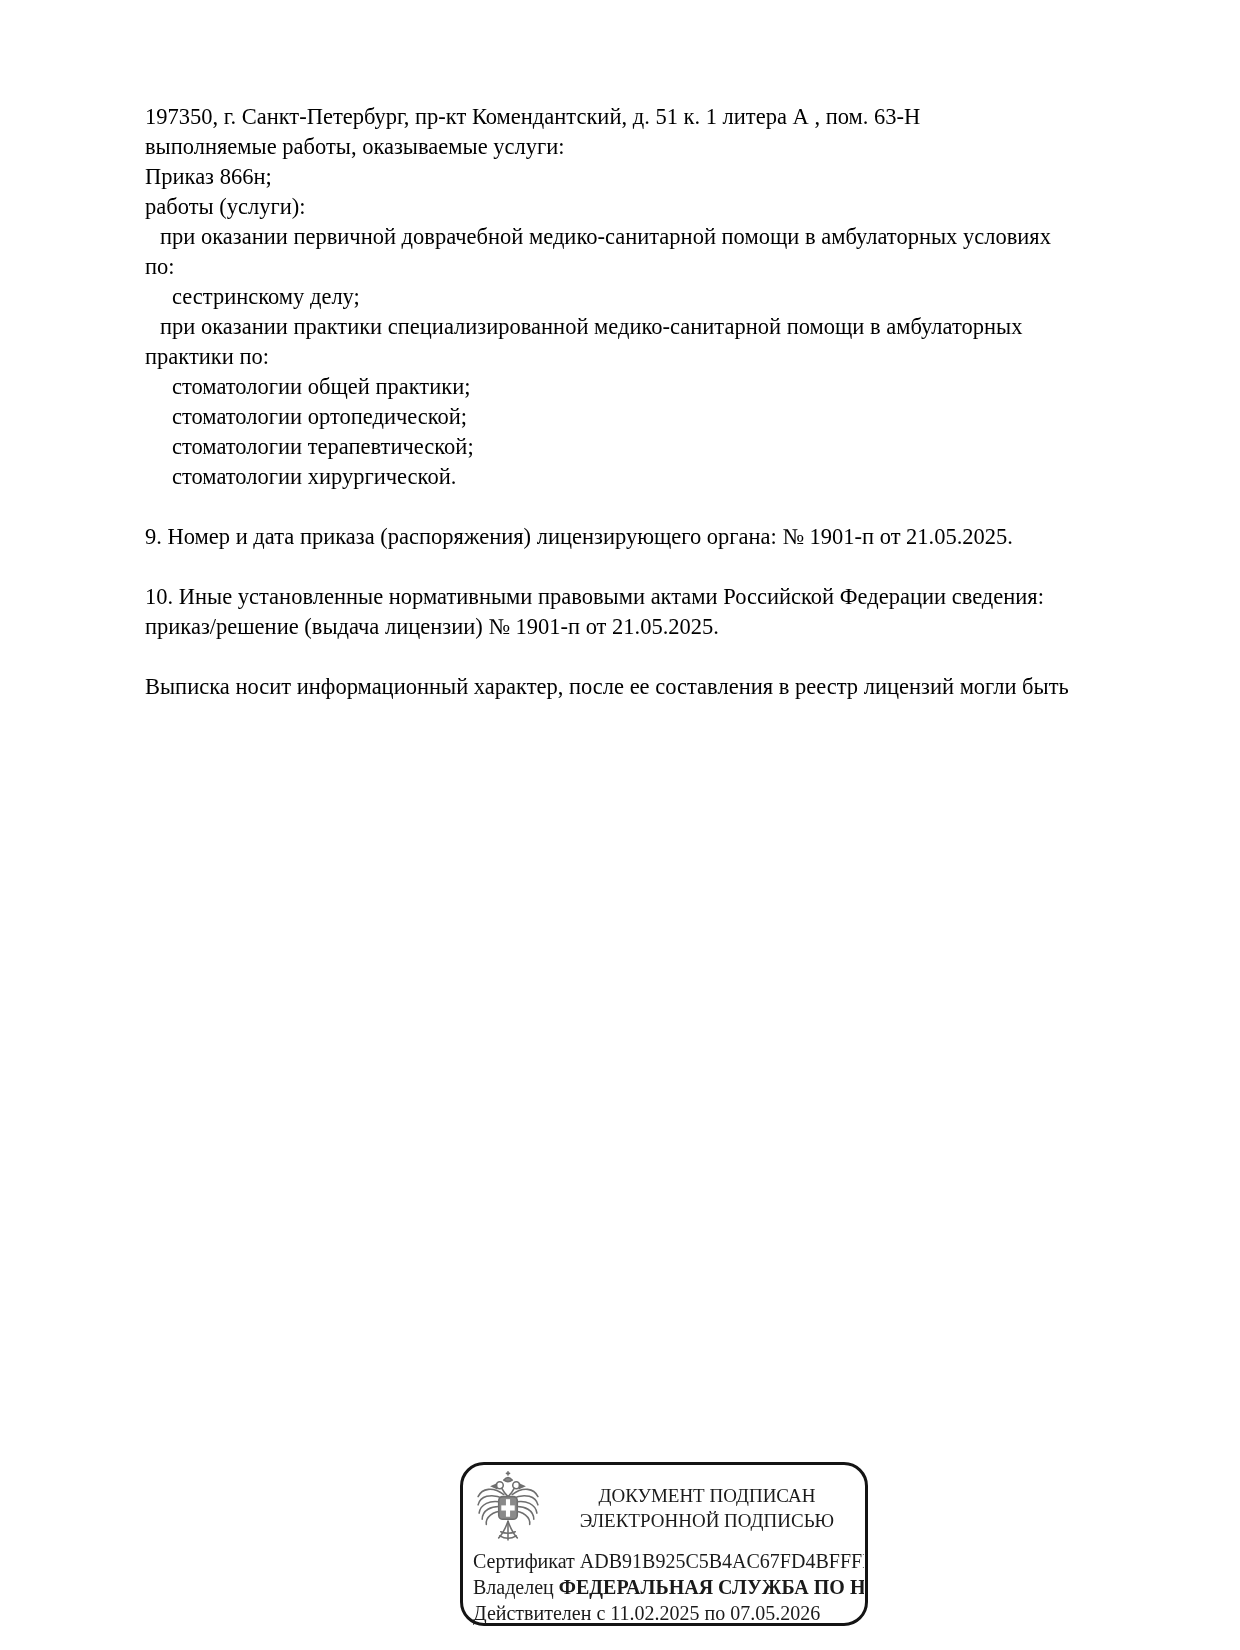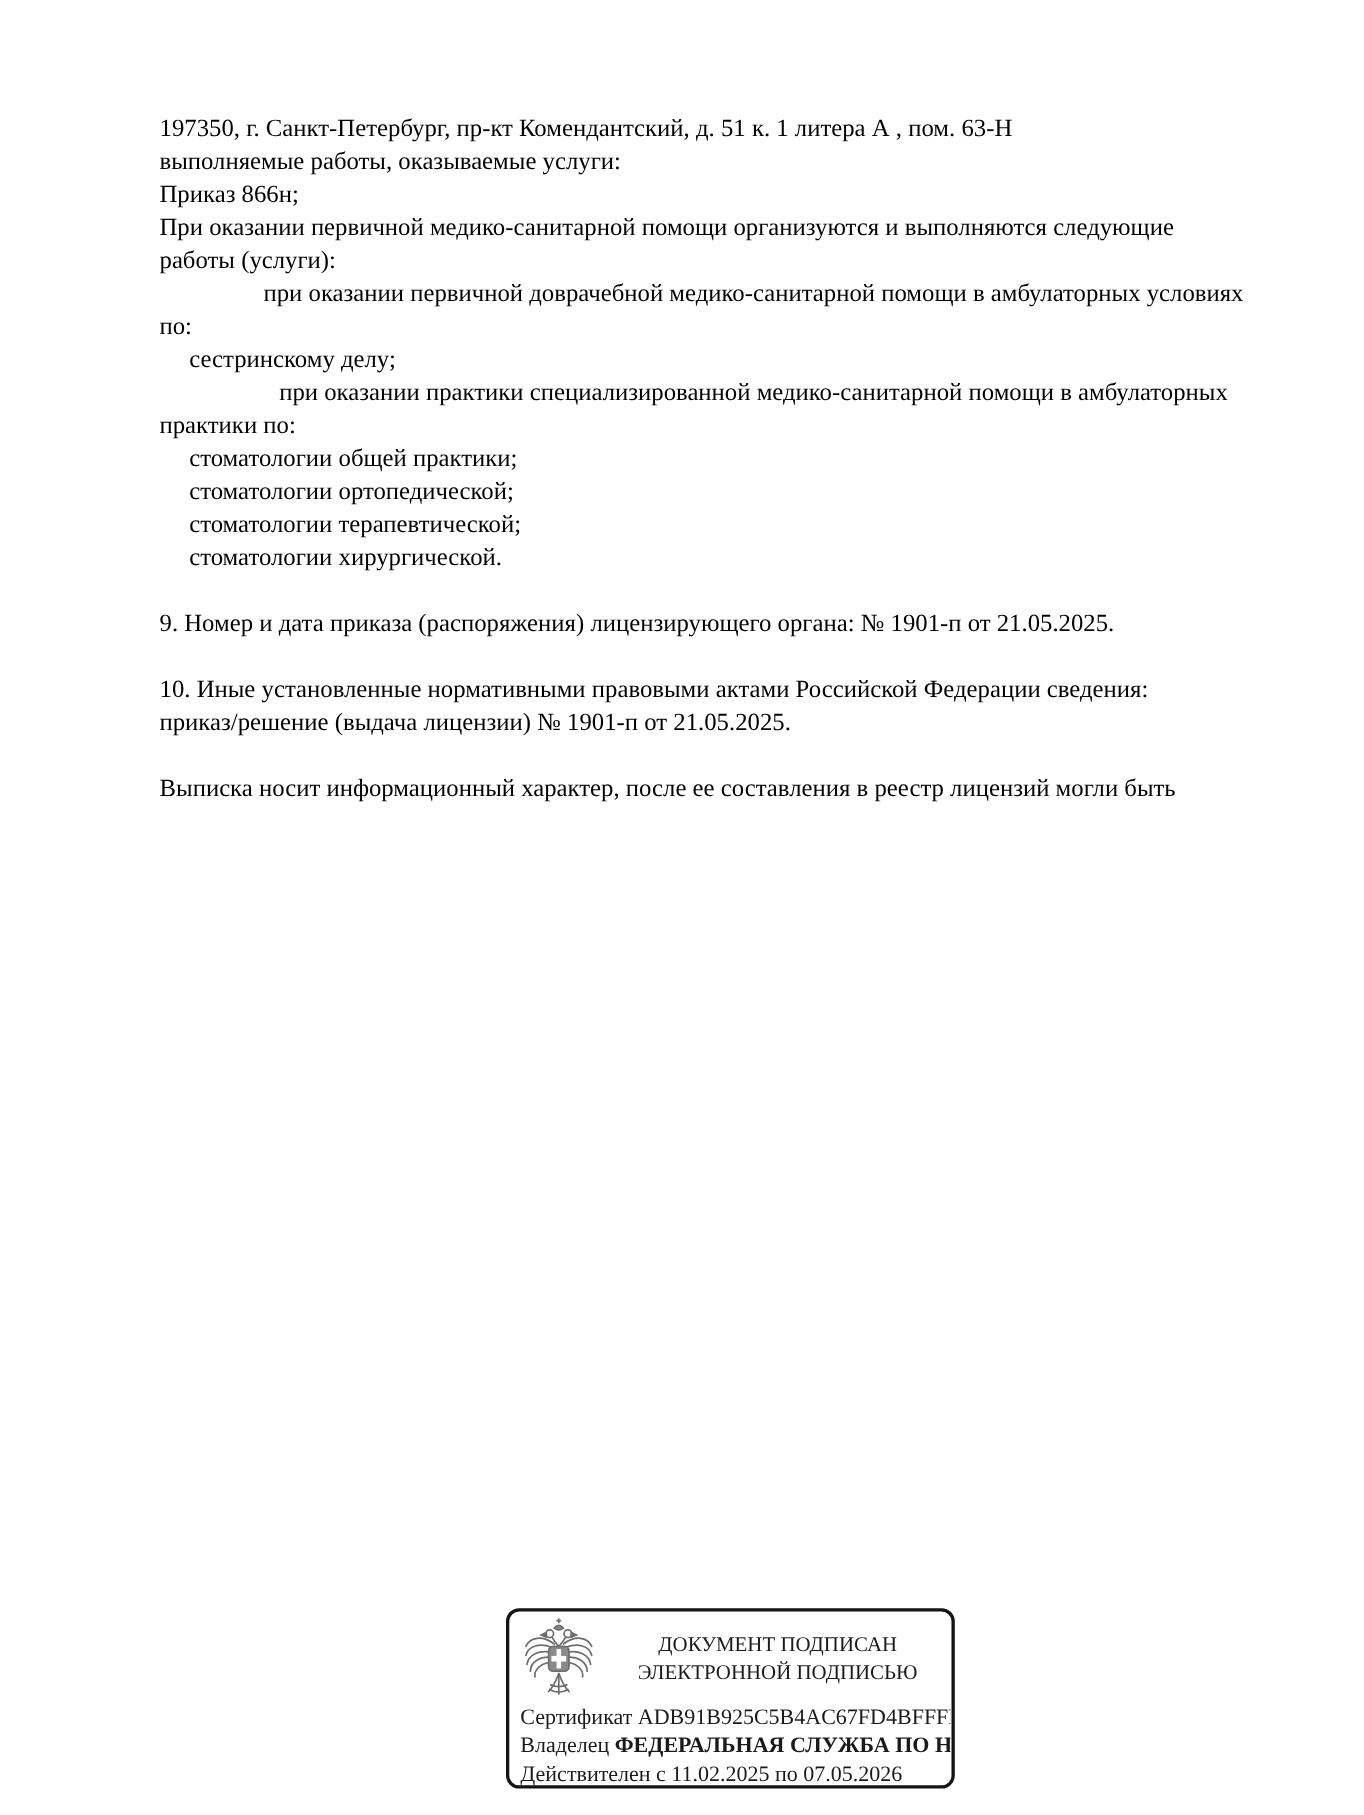--- a/index.html
+++ b/index.html
@@ -22,32 +22,32 @@
     left: 145px;
     top: 102px;
     right: 30px;
     font-size: 22.5px;
     line-height: 30px;
   }
   .doc-line {
     min-height: 30px;
     white-space: pre;
   }
-  .ind1 { padding-left: 15px; text-align: center; }
+  .ind1 { padding-left: 15px; }
   .ind2 { padding-left: 27px; }
 
   
   .stamp {
     position: absolute;
     left: 460px;
     top: 1462px;
     width: 408px;
     height: 164px;
     border: 3px solid #141414;
-    border-radius: 12px;
+    border-radius: 24px;
     box-sizing: border-box;
     background: #ffffff;
   }
   .stamp-emblem {
     position: absolute;
     left: 13px;
     top: 6px;
     width: 64px;
     height: 76px;
   }
@@ -80,21 +80,20 @@
 </style>
 </head>
 <body>
 
 <div class="page">
 
   <div class="doc-text">
     <div class="doc-line">197350, г. Санкт-Петербург, пр-кт Комендантский, д. 51 к. 1 литера А , пом. 63-Н</div>
     <div class="doc-line">выполняемые работы, оказываемые услуги:</div>
     <div class="doc-line">Приказ 866н;</div>
-    <div class="doc-line">При оказании первичной медико-санитарной помощи организуются и выполняются следующие</div>
     <div class="doc-line">работы (услуги):</div>
     <div class="doc-line ind1">при оказании первичной доврачебной медико-санитарной помощи в амбулаторных условиях</div>
     <div class="doc-line">по:</div>
     <div class="doc-line ind2">сестринскому делу;</div>
     <div class="doc-line ind1">при оказании практики специализированной медико-санитарной помощи в амбулаторных</div>
     <div class="doc-line">практики по:</div>
     <div class="doc-line ind2">стоматологии общей практики;</div>
     <div class="doc-line ind2">стоматологии ортопедической;</div>
     <div class="doc-line ind2">стоматологии терапевтической;</div>
     <div class="doc-line ind2">стоматологии хирургической.</div>

